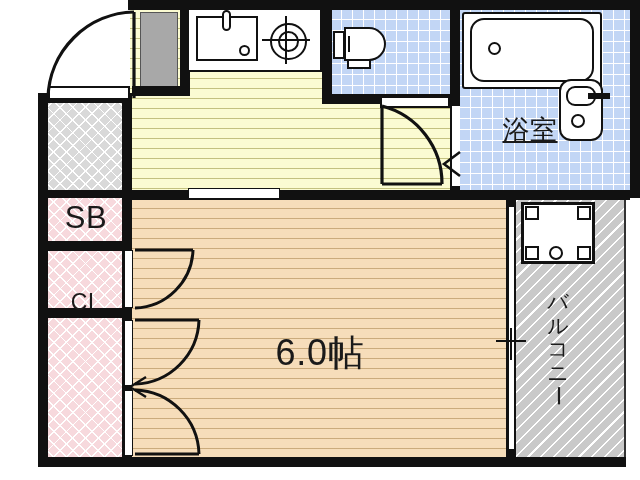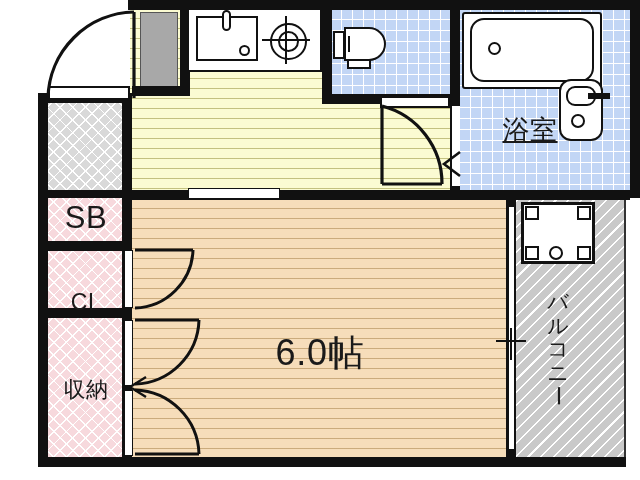--- a/index.html
+++ b/index.html
@@ -223,18 +223,17 @@
 
   <div class="abs f-white" style="left:507px;top:205px;width:9px;height:246px;border:2px solid #111;box-sizing:border-box;"></div>
   <div class="line" style="left:496px;top:340px;width:30px;height:2px;"></div>
   <div class="line" style="left:510px;top:328px;width:2px;height:32px;"></div>
 
 
   <div class="lbl" style="left:53px;top:201px;width:66px;height:34px;font-size:31px;">SB</div>
 
   <div class="lbl" style="left:53px;top:261px;width:66px;height:34px;font-size:23px;margin-top:24px;">CL</div>
 
-  <div class="lbl" style="left:53px;top:373px;width:66px;height:34px;font-size:22px;">収納</div>
 
 
   <div class="lbl" style="left:250px;top:330px;width:140px;height:46px;font-size:36px;">6.0帖</div>
 
 </div>
 
 </body></html>

